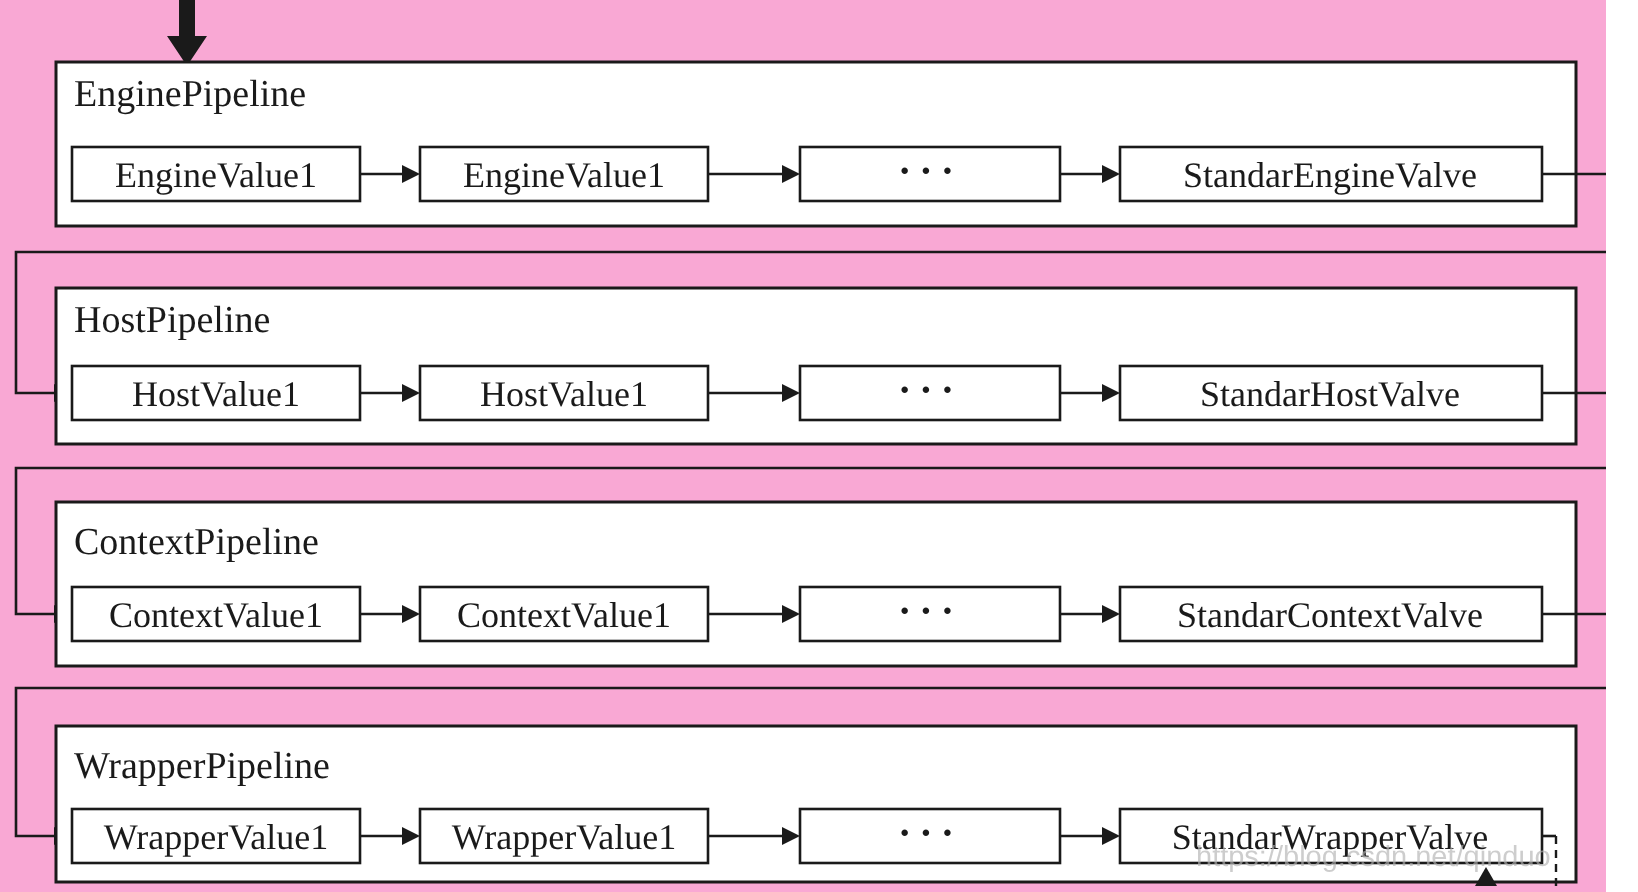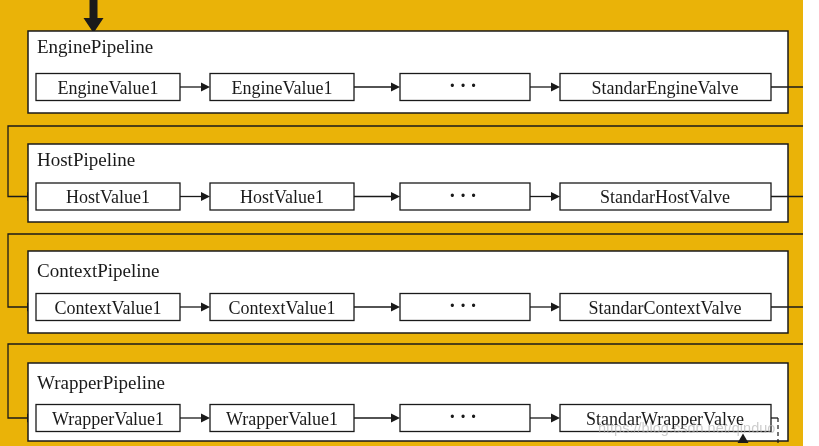--- a/index.html
+++ b/index.html
@@ -5,21 +5,21 @@
   html, body {
     margin: 0;
     padding: 0;
     background: #ffffff;
     font-family: "Liberation Serif", serif;
   }
   .stage {
     position: relative;
     width: 803px;
     height: 446px;
-    background: #eab308;
+    background: #f9a8d4;
     overflow: hidden;
   }
   svg { display: block; }
   .container-rect {
     fill: #ffffff;
     stroke: #1a1a1a;
     stroke-width: 1.5;
   }
   .valve-rect {
     fill: #ffffff;

